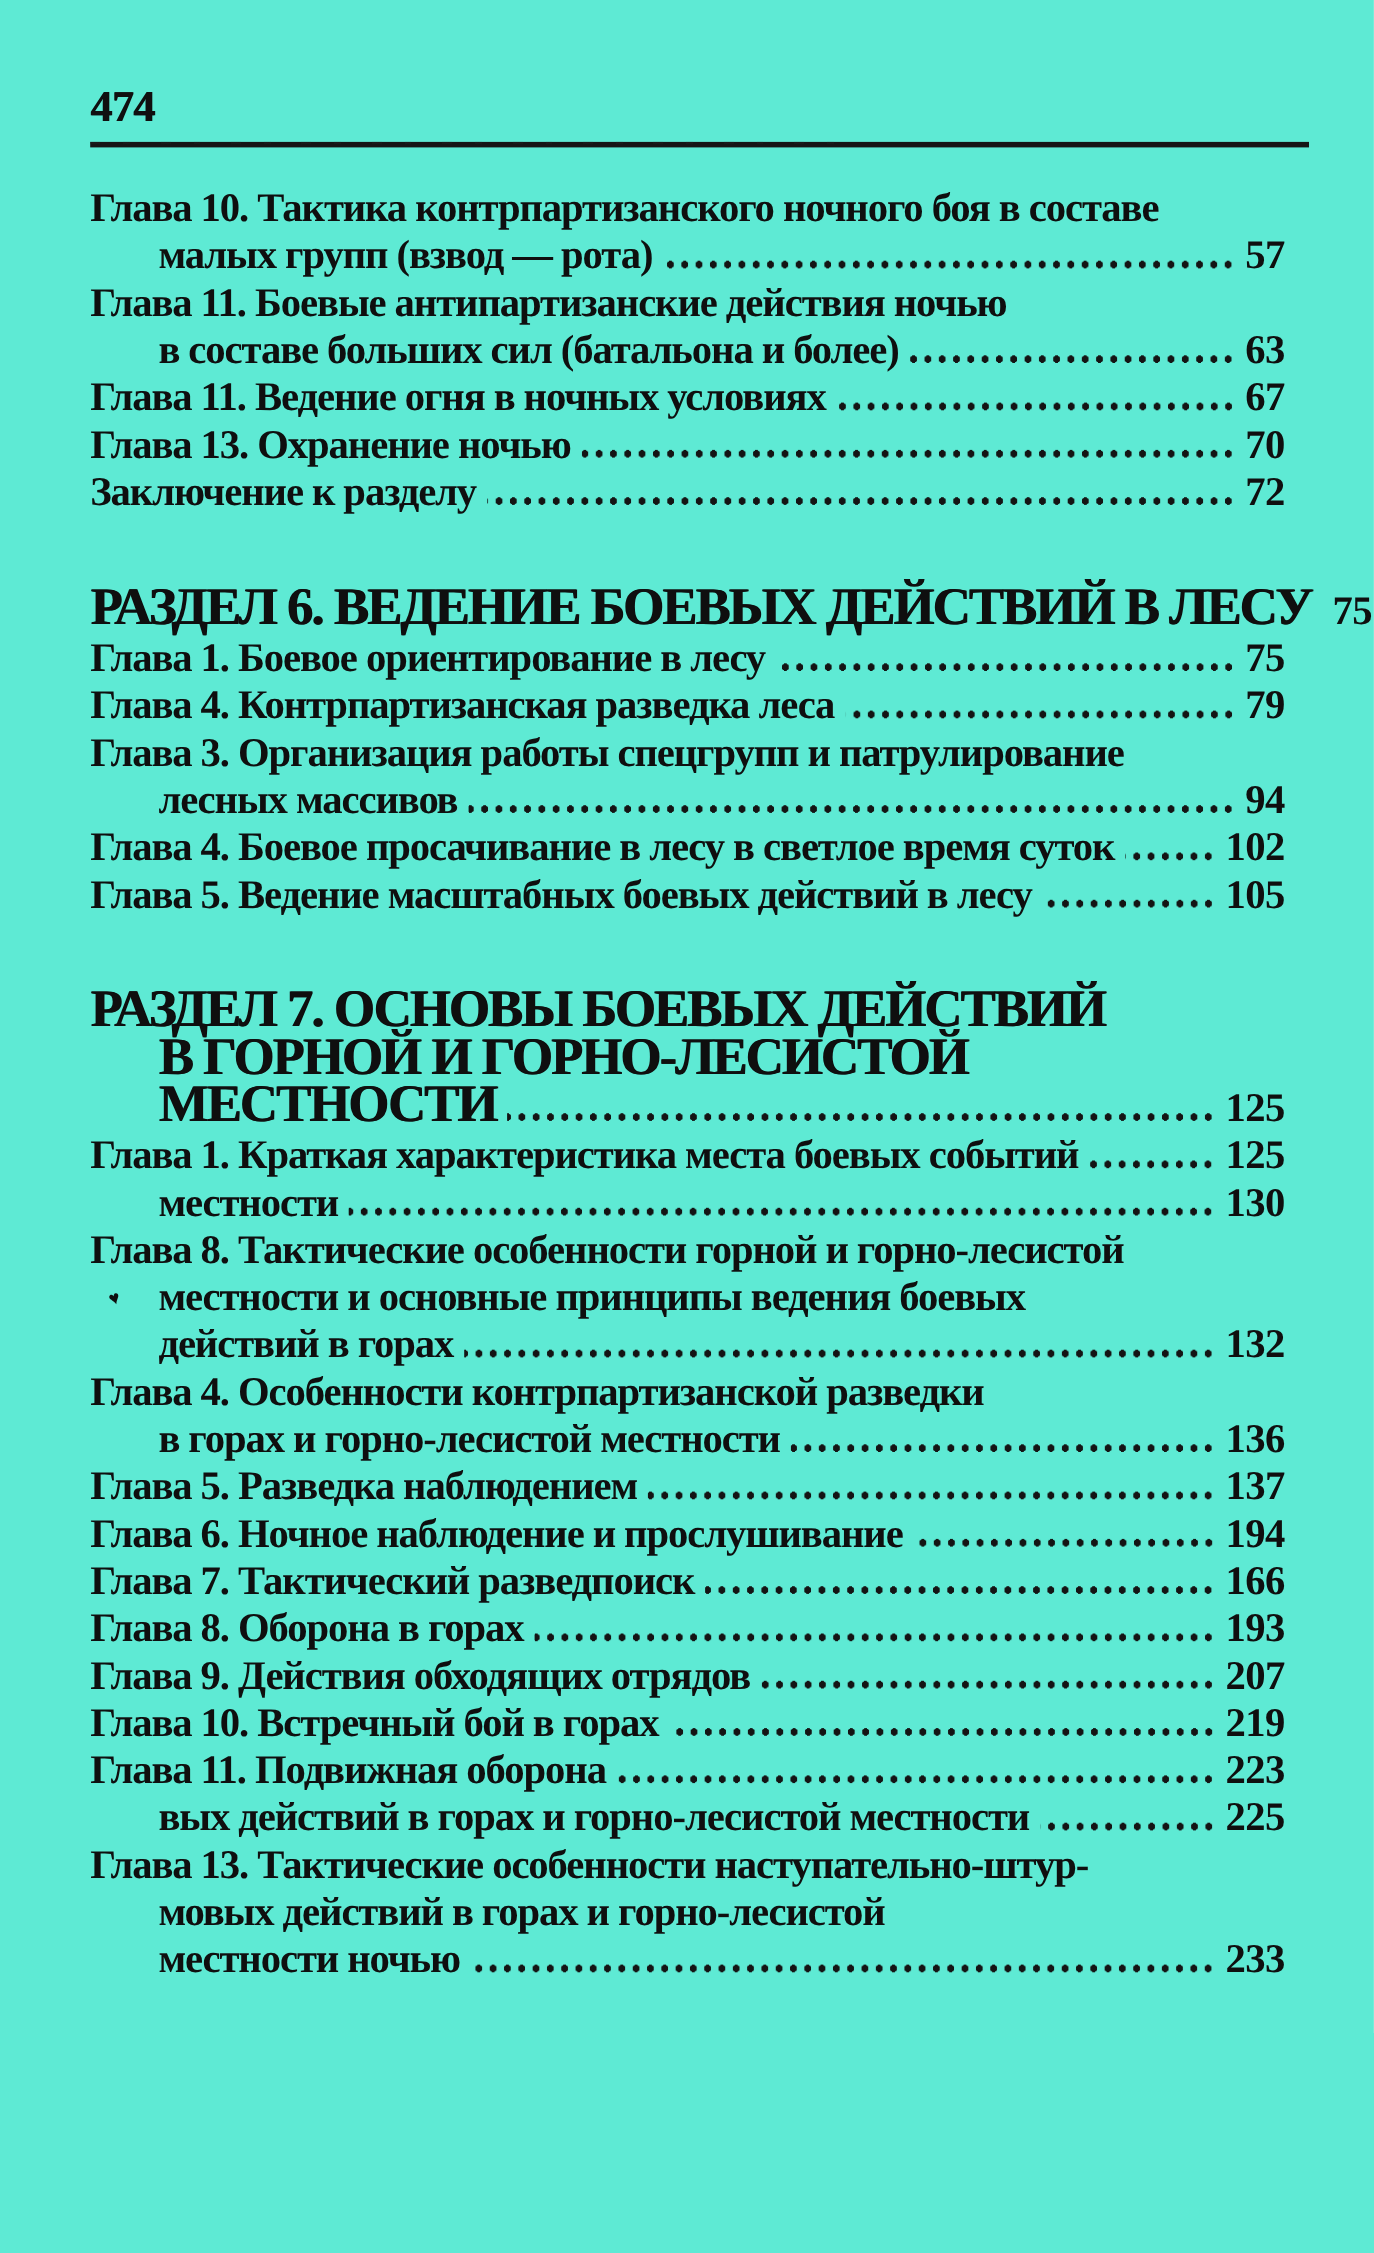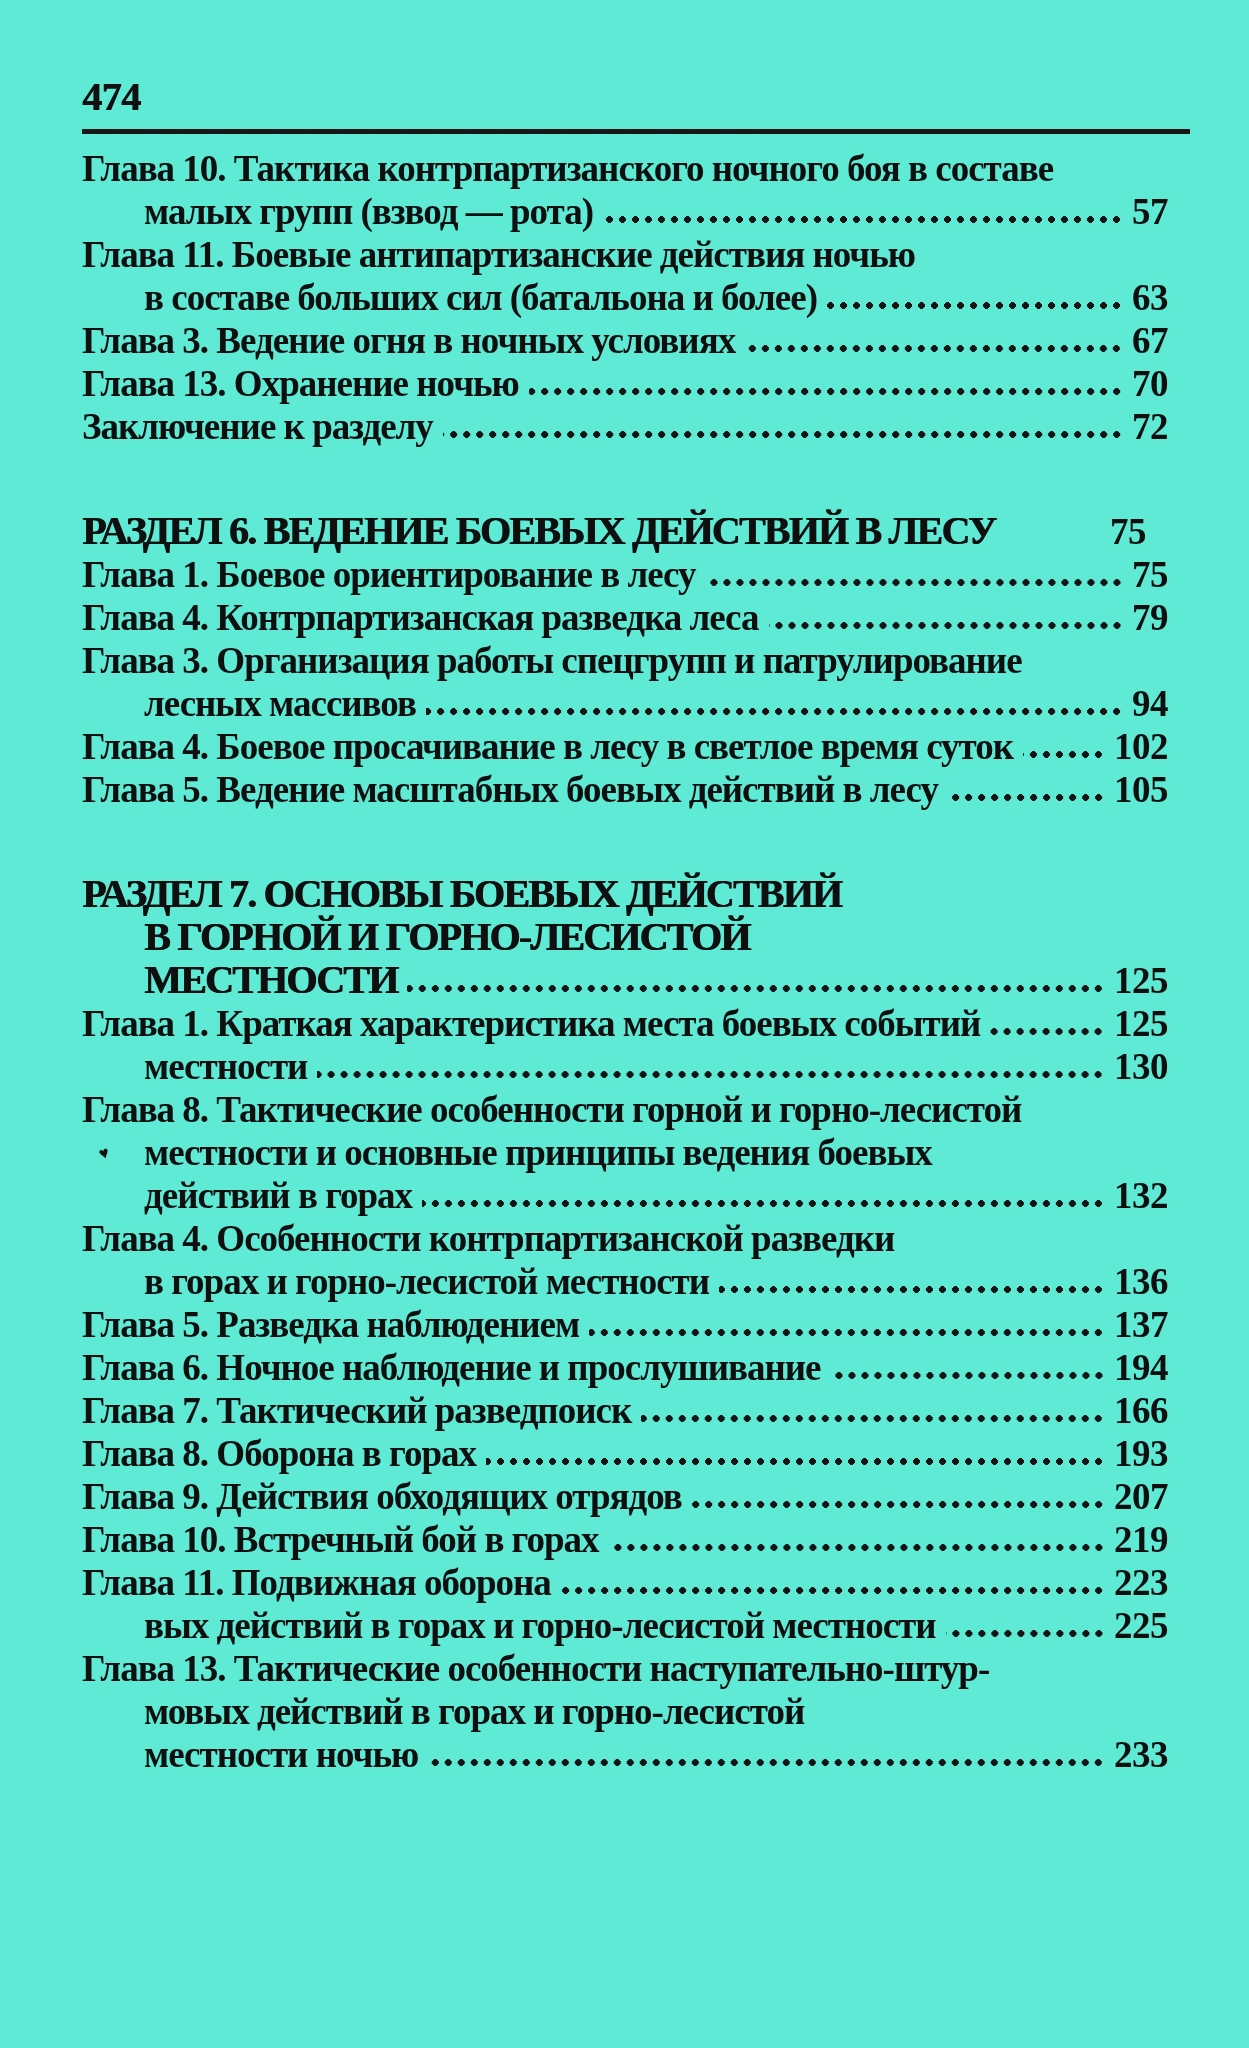--- a/index.html
+++ b/index.html
@@ -34,37 +34,37 @@
     display: block;
     margin-top: 2px;
     height: 2px;
     width: 62%;
     opacity: 0.38;
     background: repeating-linear-gradient(90deg,
       #222 0 9px, transparent 9px 30px,
       #222 30px 36px, transparent 36px 64px);
   }
   
-  .toc { margin-top: 13px; }
+  .toc { margin-top: 34px; }
   .entry { margin: 0; }
   .entry.section { margin-top: 61px; }
   .line {
     position: relative;
     display: flex;
     align-items: baseline;
     font-size: 37px;
     font-weight: 700;
     line-height: 43px;
     letter-spacing: -1px;
     white-space: nowrap;
     color: #0f0f0f;
   }
   .line.indent { padding-left: 62px; }
   .section .line .text {
-    font-size: 40px;
+    font-size: 48px;
     letter-spacing: -1.8px;
     text-shadow: 0.8px 0 currentColor;
   }
   .text { flex: 0 0 auto; }
   .leader {
     flex: 1 1 auto;
     align-self: flex-end;
     height: 7px;
     margin: 0 9px 10px 10px;
     background-image: radial-gradient(circle closest-side, #141414 92%, transparent);
@@ -120,21 +120,21 @@
         <div class="line indent">
 
     <span class="text">в составе больших сил (батальона и более)</span>
     <span class="leader"></span>
     <span class="page-num">63</span>
   </div>
       </div>
       <div class="entry chapter">
         <div class="line">
 
-    <span class="text">Глава 3. Ведение огня в ночных условиях</span>
+    <span class="text">Глава 11. Ведение огня в ночных условиях</span>
     <span class="leader"></span>
     <span class="page-num">67</span>
   </div>
       </div>
       <div class="entry chapter">
         <div class="line">
 
     <span class="text">Глава 13. Охранение ночью</span>
     <span class="leader"></span>
     <span class="page-num">70</span>

